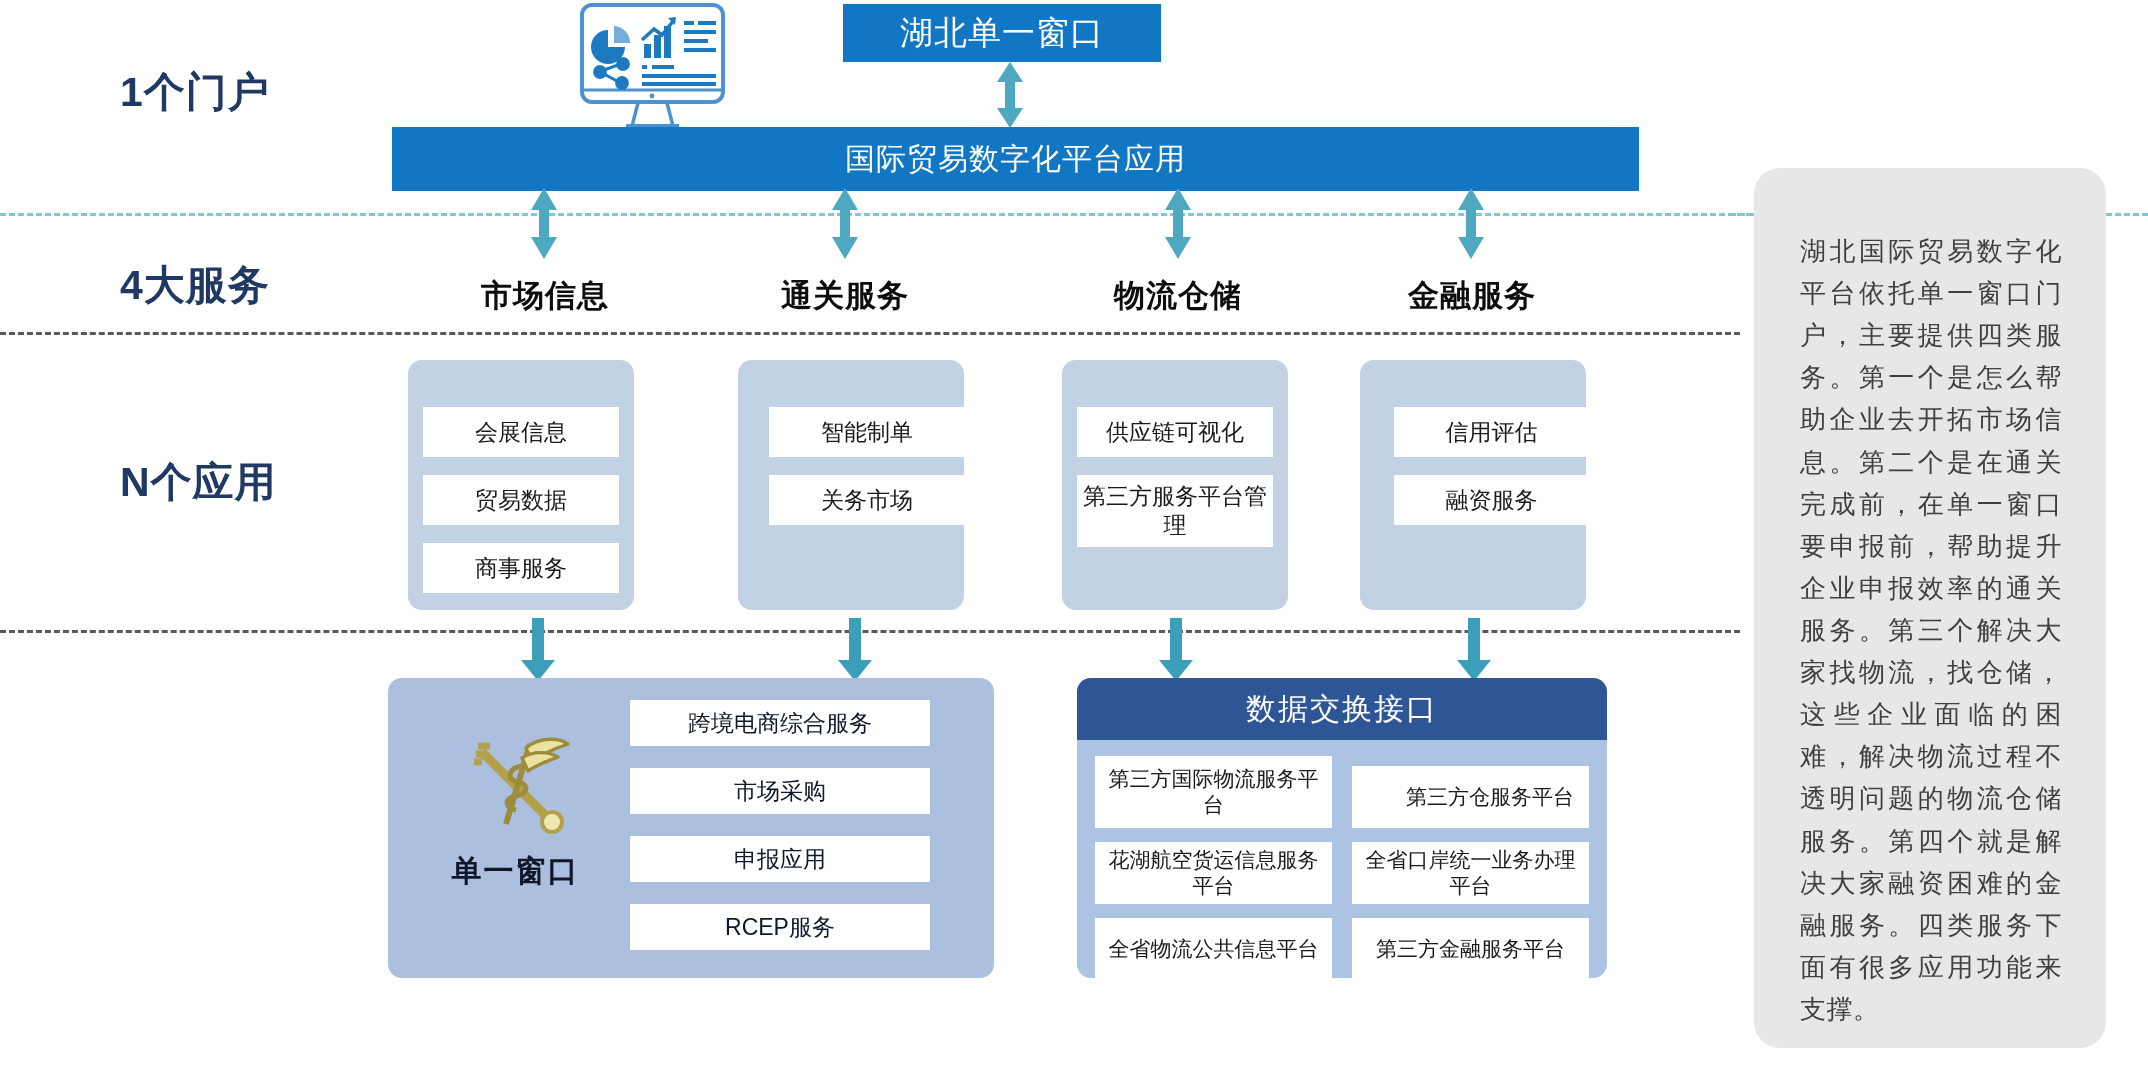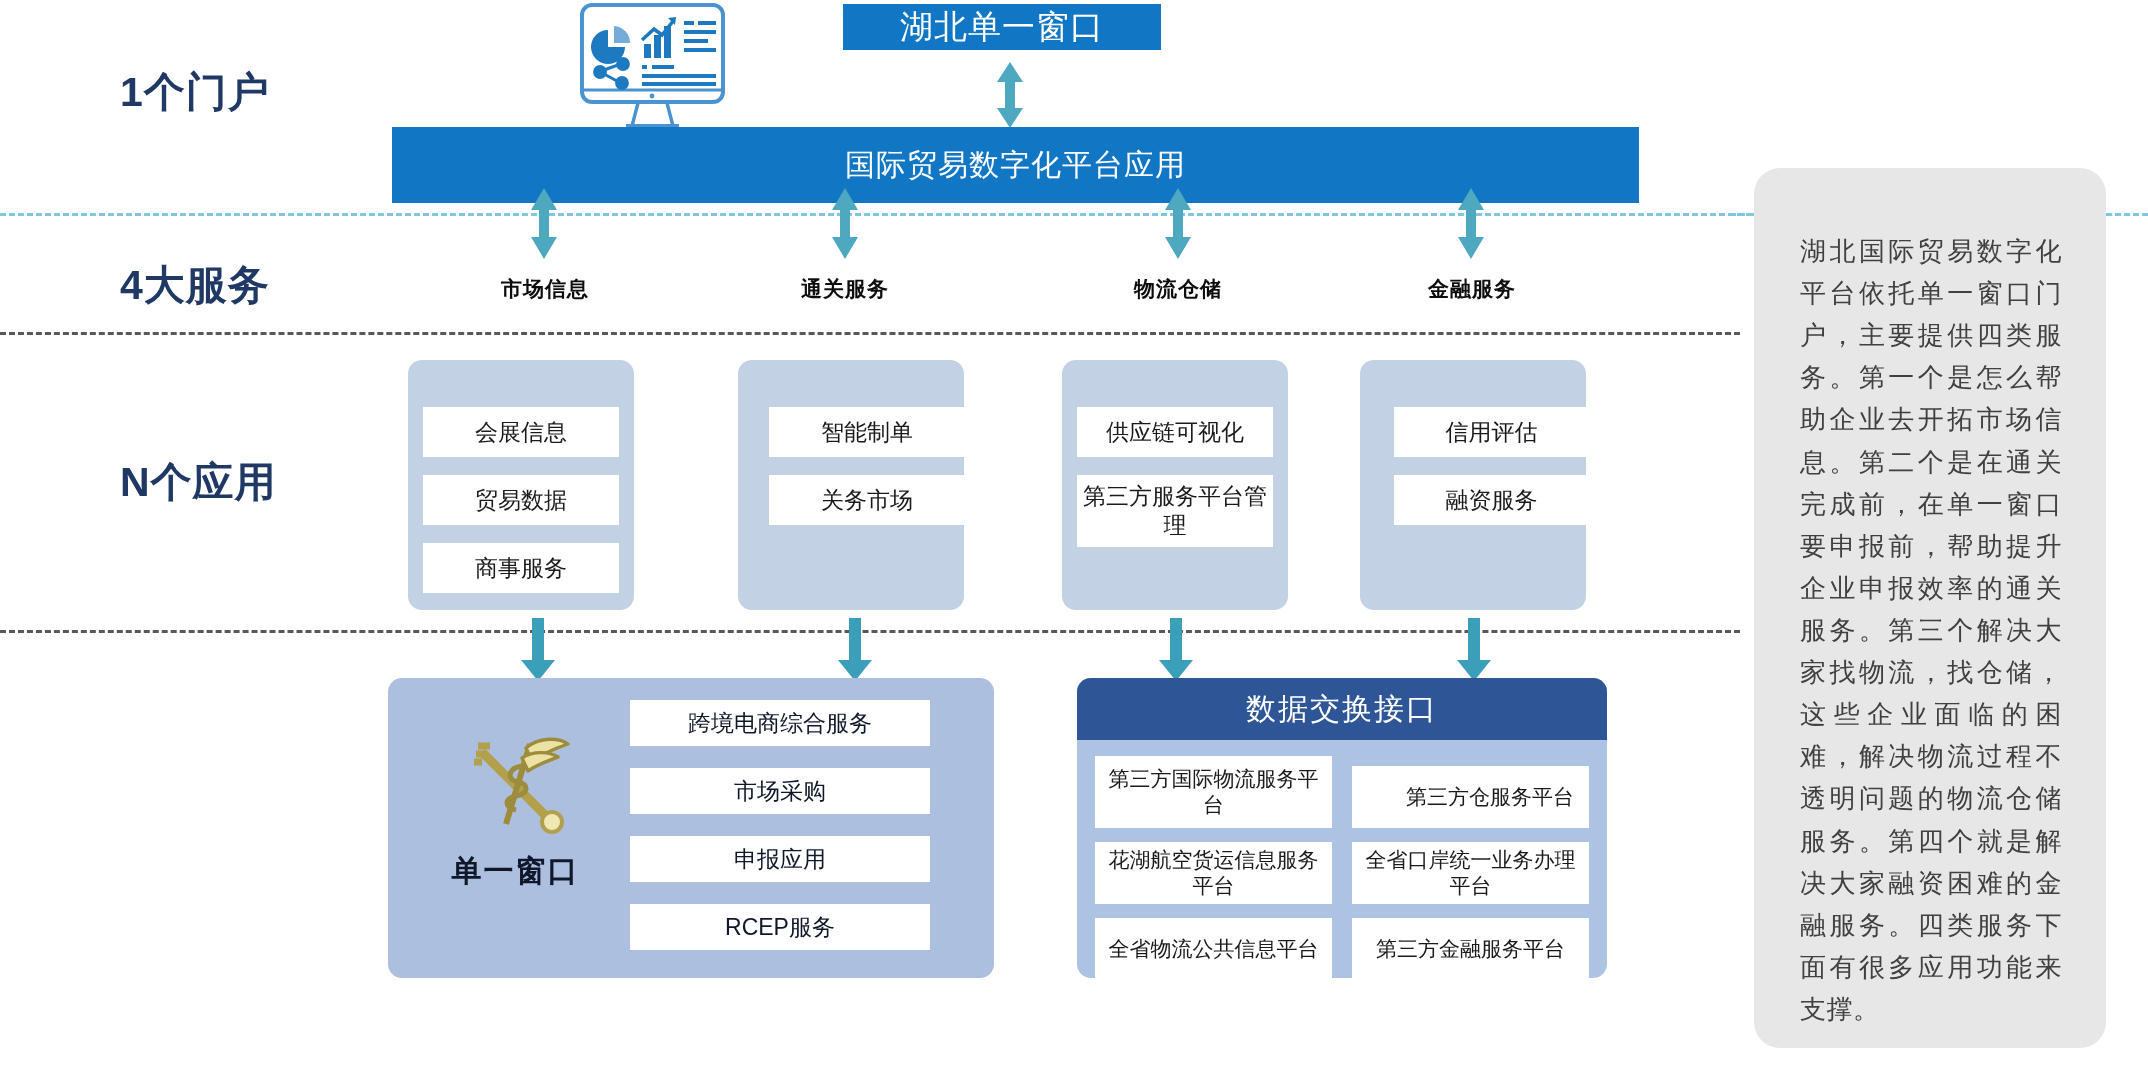--- a/index.html
+++ b/index.html
@@ -36,34 +36,34 @@
     position: absolute;
     background: #1177c4;
     color: #ffffff;
     display: flex;
     align-items: center;
     justify-content: center;
     font-size: 30px;
     font-weight: 500;
     letter-spacing: 1px;
   }
-  #hb-single-window { left: 843px; top: 4px;  width: 318px; height: 46px; font-size: 33px; }
-  #platform-bar     { left: 392px; top: 127px; width: 1247px; height: 76px; }
+  #hb-single-window { left: 843px; top: 4px;  width: 318px; height: 58px; font-size: 33px; }
+  #platform-bar     { left: 392px; top: 127px; width: 1247px; height: 64px; }
 
   
   #monitor-icon { position: absolute; left: 570px; top: 2px; width: 165px; height: 128px; }
 
   
   .darrow { position: absolute; }
 
   
   .service-title {
     position: absolute;
     color: #0d0d0d;
-    font-size: 21px;
+    font-size: 31px;
     font-weight: bold;
     white-space: nowrap;
     transform: translateX(-50%);
     letter-spacing: 1px;
   }
 
   
   .app-col {
     position: absolute;
     background: #c2d1e3;

